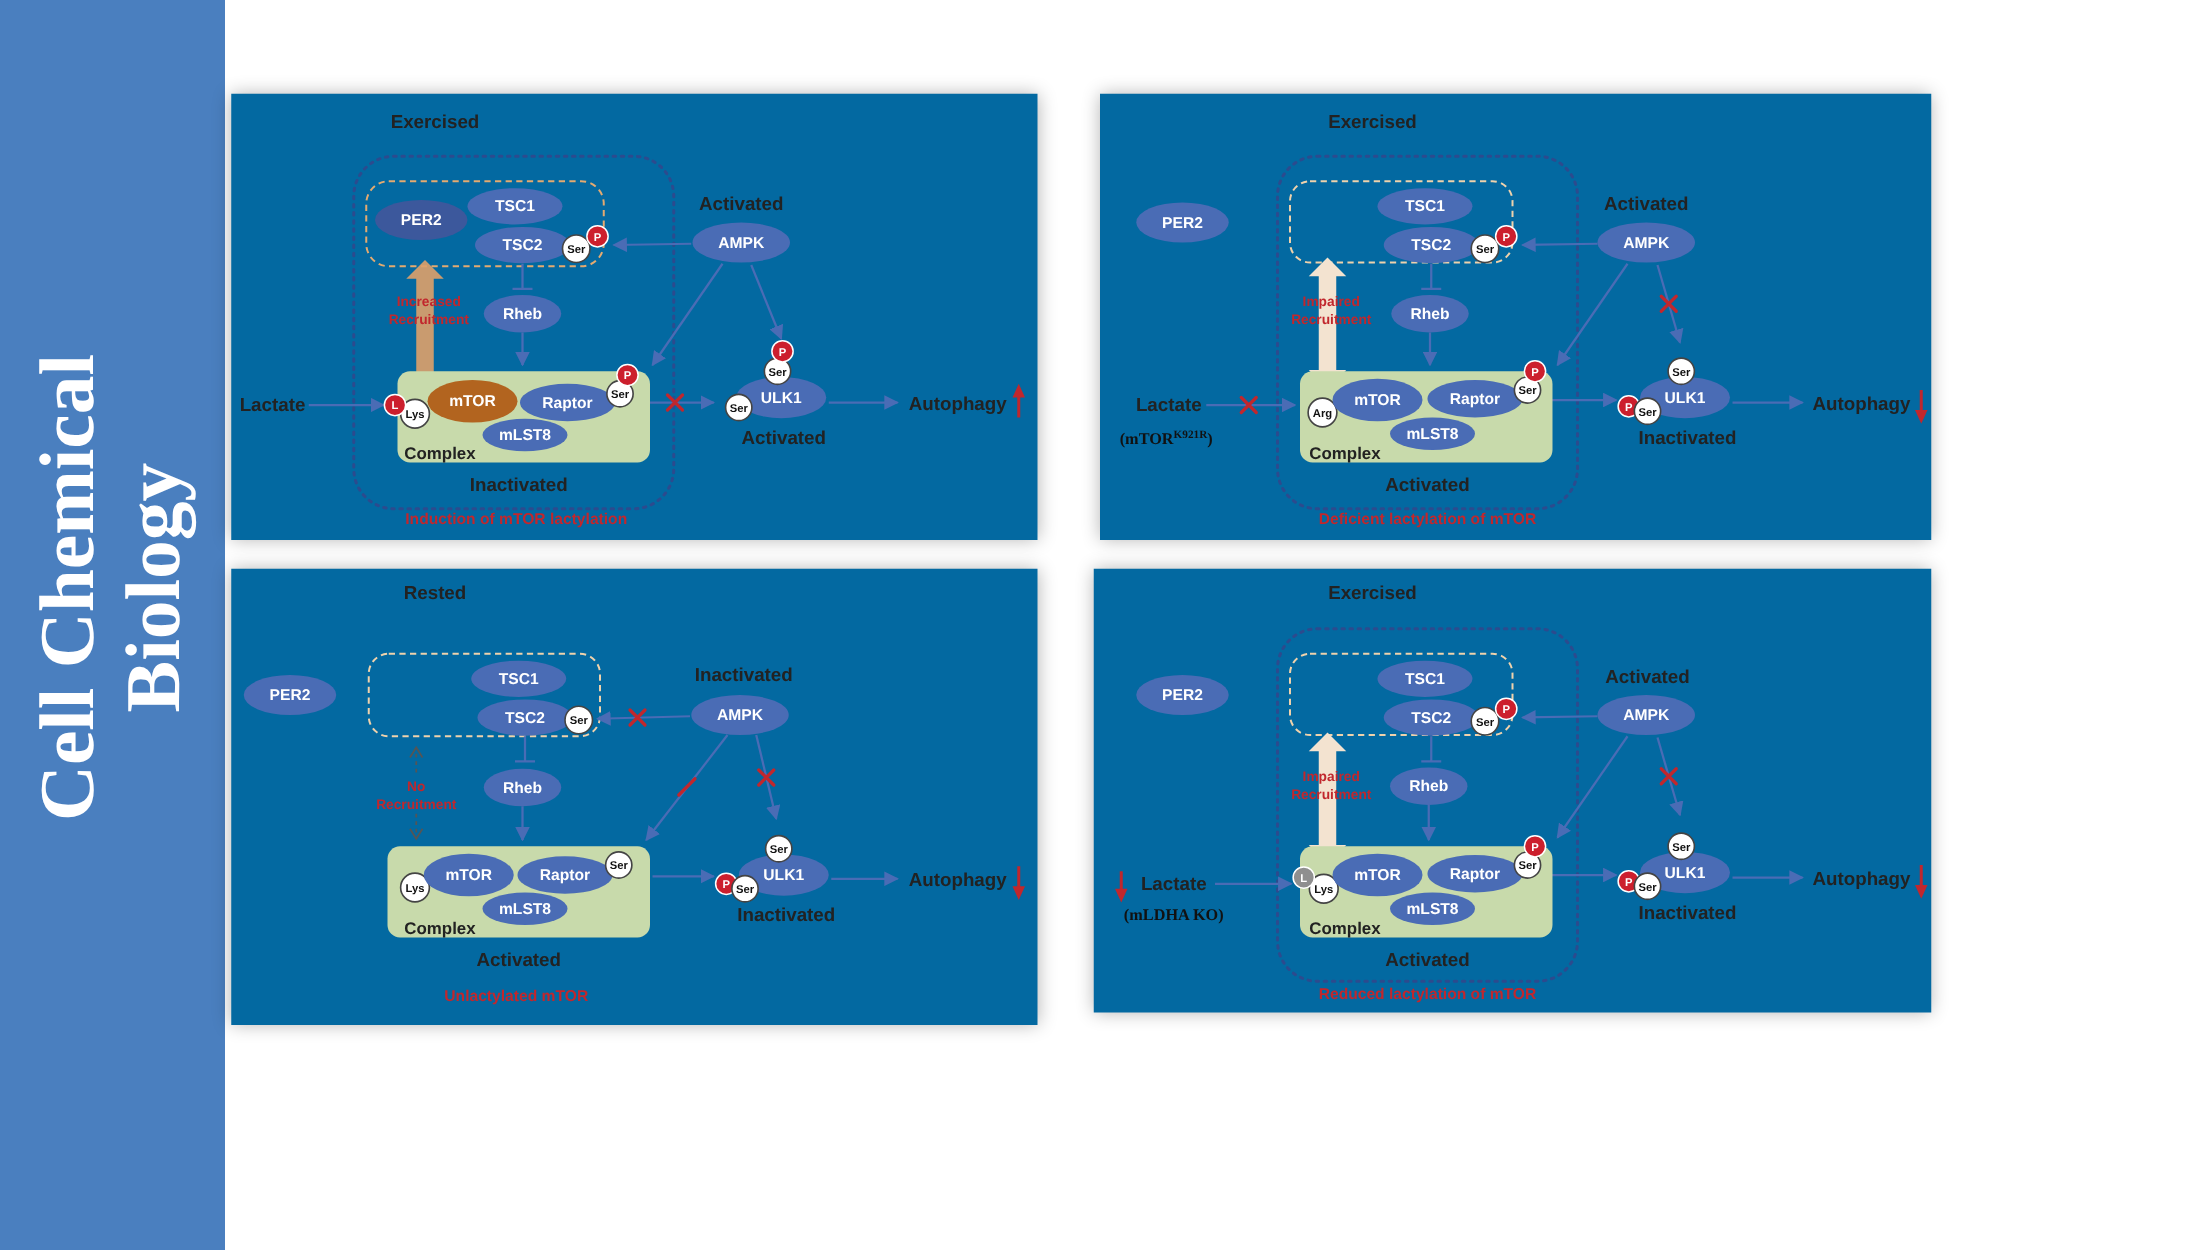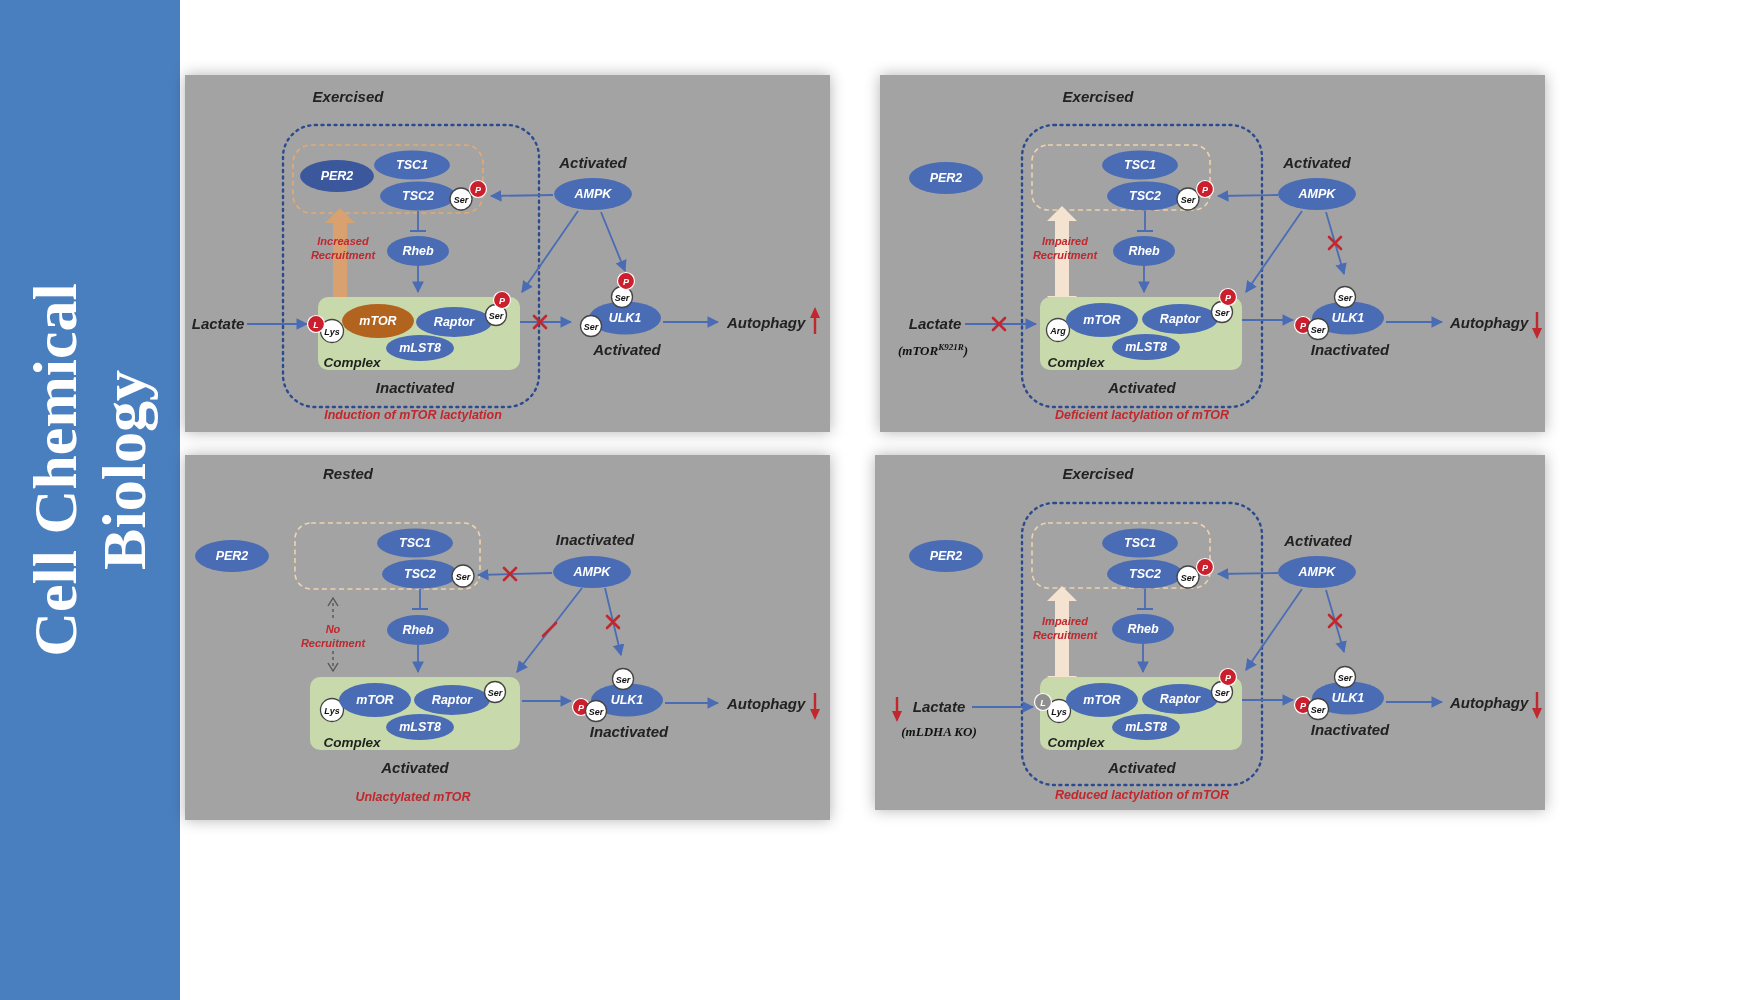--- a/index.html
+++ b/index.html
@@ -2,21 +2,21 @@
 <html><head>
 <meta charset="utf-8">
 <style>
   html,body{margin:0;padding:0;}
   body{width:1760px;height:1000px;position:relative;background:#ffffff;overflow:hidden;
        font-family:"Liberation Sans",sans-serif;}
   .sidebar{position:absolute;left:0;top:0;width:180px;height:1000px;background:#4a7fbf;}
   .sidebar-title{position:absolute;left:50%;top:47%;transform:translate(-50%,-50%) rotate(-90deg);
        display:flex;flex-direction:column;align-items:center;white-space:nowrap;
        font-family:"Liberation Serif",serif;font-weight:bold;color:#fff;font-size:62px;line-height:1.12;}
-  .panel{position:absolute;background:#a3a3a3;box-shadow:0 0 14px rgba(0,0,0,.30);font-style:italic;}
+  .panel{position:absolute;background:#0369a1;box-shadow:0 0 14px rgba(0,0,0,.30);}
   .p1{left:185px;top:75px;width:645px;height:357px;}
   .p2{left:880px;top:75px;width:665px;height:357px;}
   .p3{left:185px;top:455px;width:645px;height:365px;}
   .p4{left:875px;top:455px;width:670px;height:355px;}
   svg text{font-family:"Liberation Sans",sans-serif;}
   .ovt{fill:#fff;font-size:12.5px;font-weight:bold;text-anchor:middle;}
   .lbl{fill:#222;font-size:15px;font-weight:bold;text-anchor:middle;}
   .sm{fill:#111;font-size:9px;font-weight:bold;text-anchor:middle;}
   .pt{fill:#fff;font-size:9px;font-weight:bold;text-anchor:middle;}
   .cap{fill:#c1272d;font-size:12.5px;font-weight:bold;text-anchor:middle;}

